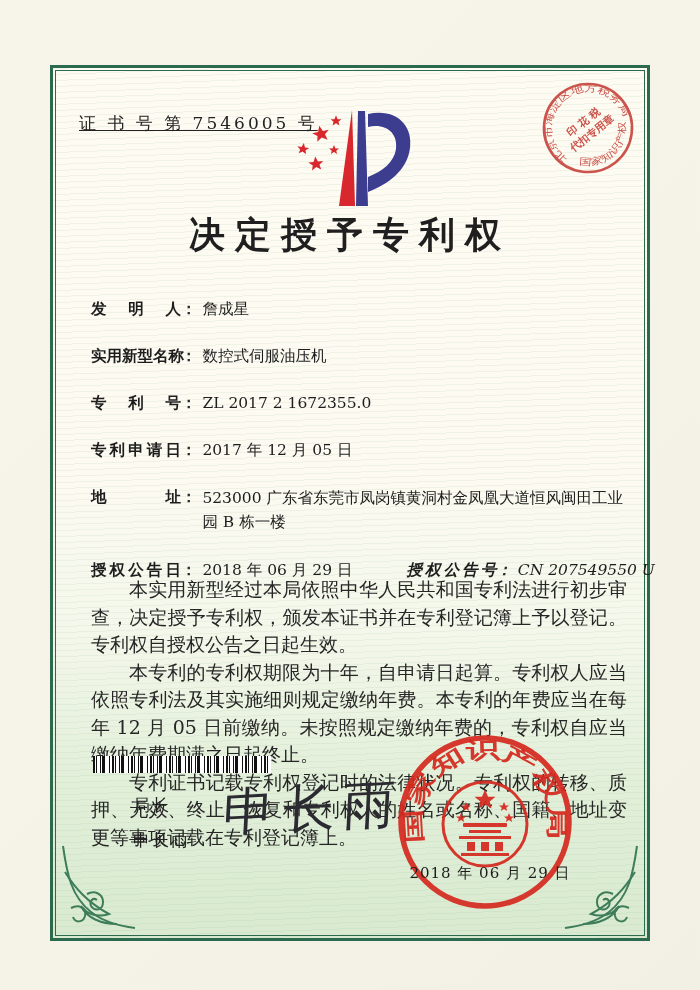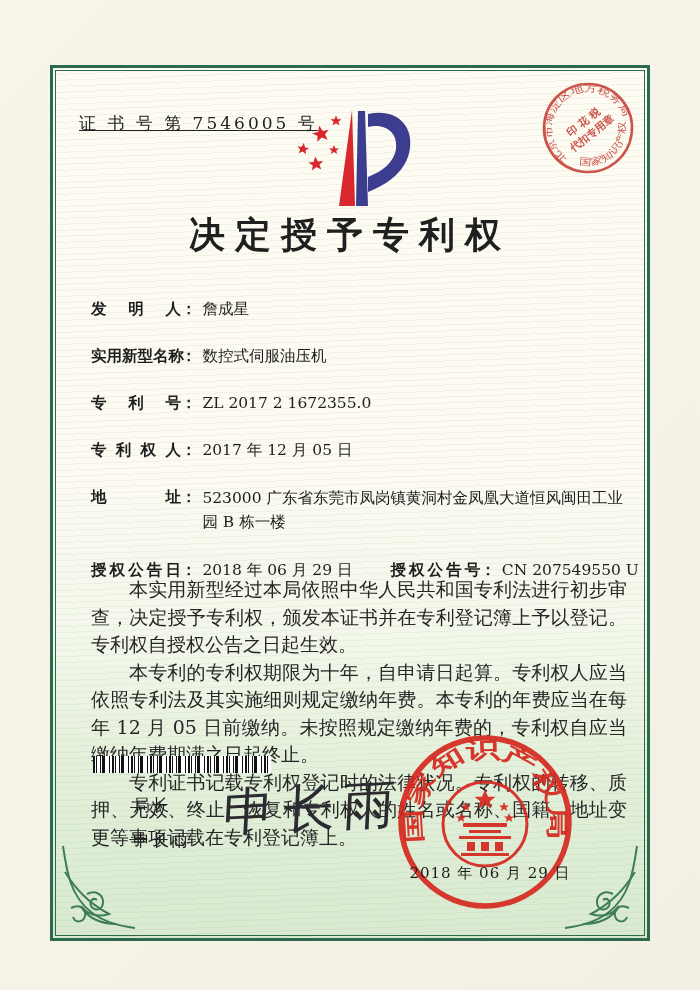--- a/index.html
+++ b/index.html
@@ -37,21 +37,21 @@
   .frow.wrap{white-space:normal;}
   .flabel{
     display:inline-block;width:5.8em;text-align:justify;text-align-last:justify;
     font-weight:600;vertical-align:top;color:#1d1d1d;
   }
   .fcolon{font-weight:600;margin-right:6px;}
   .fvalue{color:#1d1d1d;}
   .addr-row{display:flex;}
   .addr-row .fvalue{flex:1;white-space:normal;line-height:24px;}
   .grant-row{display:flex;margin-bottom:0;}
-  .grant-right{margin-left:38px;}
+  .grant-right{margin-left:54px;font-style:italic;}
   
   .body-text{
     position:absolute;left:38px;top:508px;width:536px;
     font-size:19px;line-height:27.5px;text-align:justify;color:#262626;
   }
   .body-text p{margin:0;text-indent:2em;}
   
   .barcode{
     position:absolute;left:40px;top:688px;width:178px;height:17px;
     background:repeating-linear-gradient(90deg,
@@ -115,21 +115,21 @@
       <div class="frow">
         <span class="flabel">发明人</span><span class="fcolon">：</span><span class="fvalue">詹成星</span>
       </div>
       <div class="frow">
         <span class="flabel">实用新型名称</span><span class="fcolon">：</span><span class="fvalue">数控式伺服油压机</span>
       </div>
       <div class="frow">
         <span class="flabel">专利号</span><span class="fcolon">：</span><span class="fvalue">ZL 2017 2 1672355.0</span>
       </div>
       <div class="frow">
-        <span class="flabel">专利权人</span><span class="fcolon">：</span><span class="fvalue">2017 年 12 月 05 日</span>
+        <span class="flabel">专利申请日</span><span class="fcolon">：</span><span class="fvalue">2017 年 12 月 05 日</span>
       </div>
       <div class="frow wrap addr-row">
         <span class="flabel">地址</span>
           <span class="fcolon">：</span>
           <span class="fvalue">523000 广东省东莞市凤岗镇黄洞村金凤凰大道恒风闽田工业园 B 栋一楼</span>
       </div>
       <div class="frow grant-row">
         <span>
           <span class="flabel">授权公告日</span><span class="fcolon">：</span><span class="fvalue">2018 年 06 月 29 日</span>
         </span>

